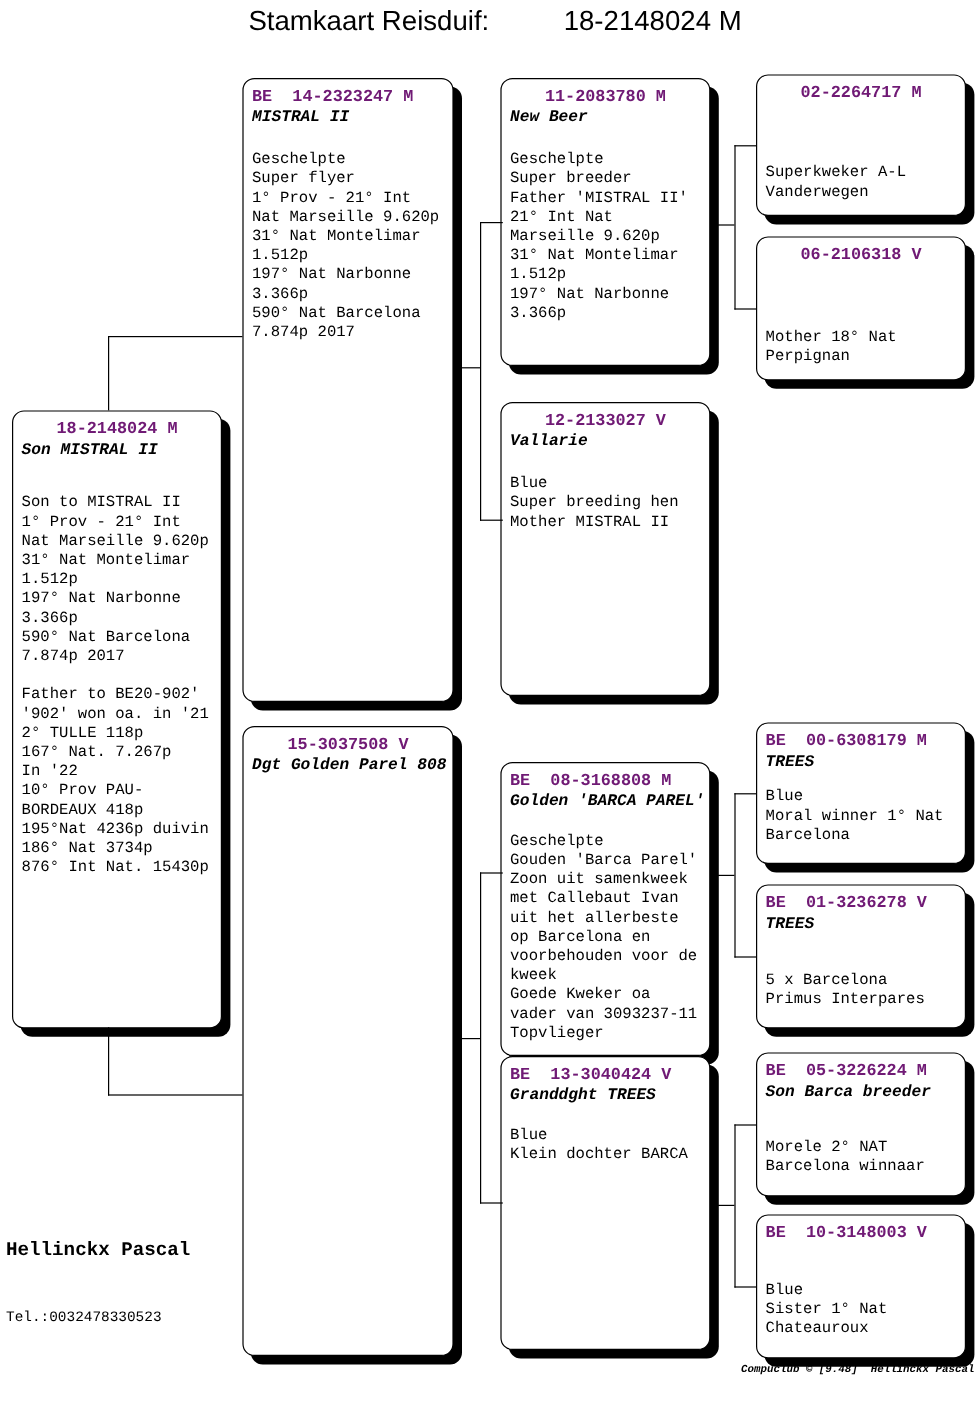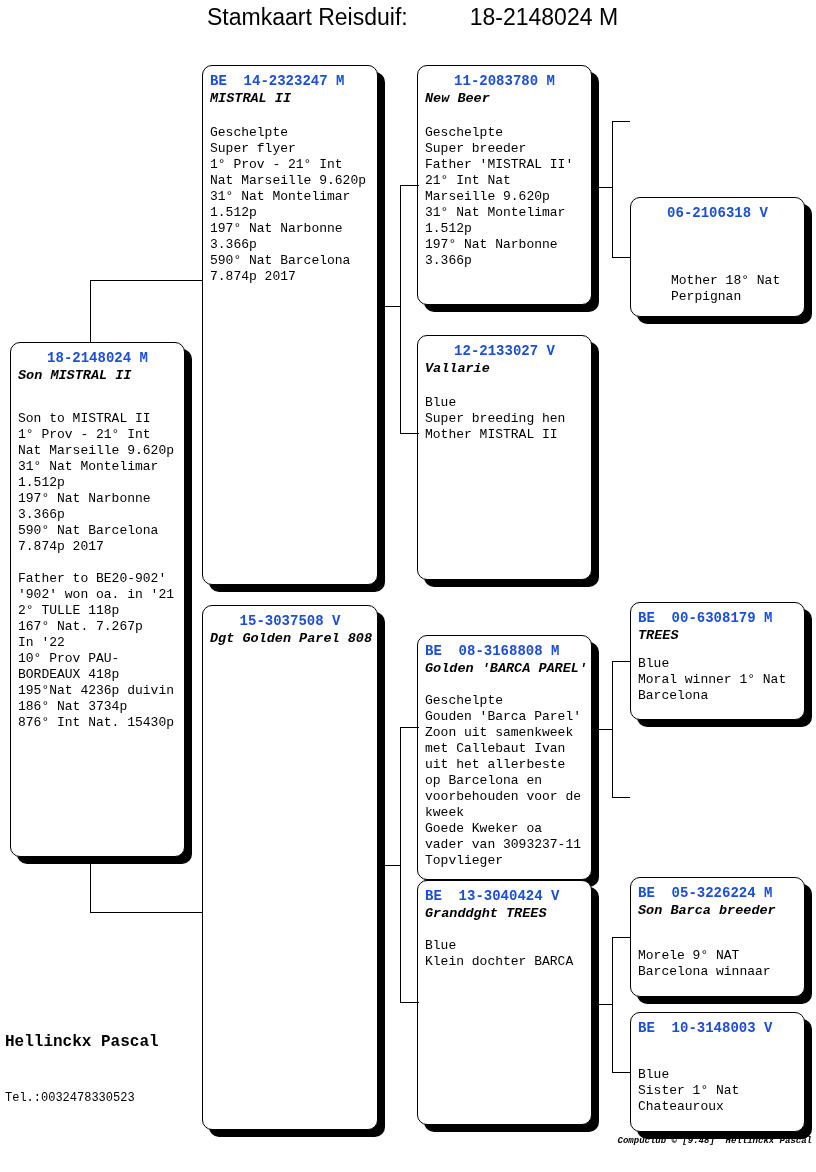--- a/index.html
+++ b/index.html
@@ -2,21 +2,21 @@
 <html><head>
 <meta charset="utf-8">
 <style>
   html,body{margin:0;padding:0;background:#ffffff;}
   #page{position:relative;width:816px;height:1172px;background:#ffffff;overflow:hidden;
         font-family:"Liberation Mono","DejaVu Sans Mono",monospace;color:#000;}
   #title{position:absolute;left:207px;top:4px;display:flex;gap:62px;
          font-family:"Liberation Sans","DejaVu Sans",sans-serif;font-size:23px;color:#000;}
   .box{position:absolute;background:#ffffff;border:1.5px solid #000;border-radius:10px;
        box-shadow:7px 7px 0 #000;padding:6px 7px;box-sizing:border-box;}
-  .ring{font-weight:bold;font-size:14px;color:#1d4ed8;white-space:pre;text-align:center;line-height:18px;}
+  .ring{font-weight:bold;font-size:14px;color:#701a75;white-space:pre;text-align:center;line-height:18px;}
   .ring.left{text-align:left;}
   .name{font-weight:bold;font-style:italic;font-size:13.5px;white-space:pre;line-height:17px;min-height:17px;}
   .body{font-size:13px;line-height:16px;white-space:pre-line;}
   .line{position:absolute;background:#000;}
   #owner-name{position:absolute;left:5px;top:1033px;font-weight:bold;font-size:16px;}
   #owner-phone{position:absolute;left:5px;top:1091px;font-size:12px;}
   #footer{position:absolute;right:4px;top:1136px;font-weight:bold;font-style:italic;font-size:9px;white-space:pre;}
 </style>
 </head>
 <body>
@@ -112,41 +112,53 @@
 Topvlieger</div>
   </div>
 
   <div class="box" style="left:417px;top:880px;width:175px;height:245px;">
     <div class="ring left">BE  13-3040424 V</div>
     <div class="name">Granddght TREES</div>
     <div class="body" style="margin-top:16px;">Blue
 Klein dochter BARCA</div>
   </div>
 
+  <div class="box" style="left:630px;top:62px;width:175px;height:118px;">
+    <div class="ring">02-2264717 M</div>
+    <div class="name"></div>
+    <div class="body" style="margin-top:32px;">Superkweker A-L
+Vanderwegen</div>
+  </div>
 
   <div class="box" style="left:630px;top:197px;width:175px;height:120px;">
     <div class="ring">06-2106318 V</div>
     <div class="name"></div>
-    <div class="body" style="margin-top:34px;margin-left:33px;">Mother 18° Nat
+    <div class="body" style="margin-top:34px;">Mother 18° Nat
 Perpignan</div>
   </div>
 
   <div class="box" style="left:630px;top:602px;width:175px;height:118px;">
     <div class="ring left">BE  00-6308179 M</div>
     <div class="name">TREES</div>
     <div class="body" style="margin-top:12px;">Blue
 Moral winner 1° Nat
 Barcelona</div>
   </div>
 
+  <div class="box" style="left:630px;top:737px;width:175px;height:120px;">
+    <div class="ring left">BE  01-3236278 V</div>
+    <div class="name">TREES</div>
+    <div class="body" style="margin-top:30px;">5 x Barcelona
+Primus Interpares</div>
+  </div>
 
   <div class="box" style="left:630px;top:877px;width:175px;height:120px;">
     <div class="ring left">BE  05-3226224 M</div>
     <div class="name">Son Barca breeder</div>
-    <div class="body" style="margin-top:29px;">Morele 9° NAT
+    <div class="body" style="margin-top:29px;">Morele 2° NAT
 Barcelona winnaar</div>
   </div>
 
   <div class="box" style="left:630px;top:1012px;width:175px;height:120px;">
     <div class="ring left">BE  10-3148003 V</div>
     <div class="name"></div>
     <div class="body" style="margin-top:13px;">Blue
 Sister 1° Nat
 Chateauroux</div>
   </div>

